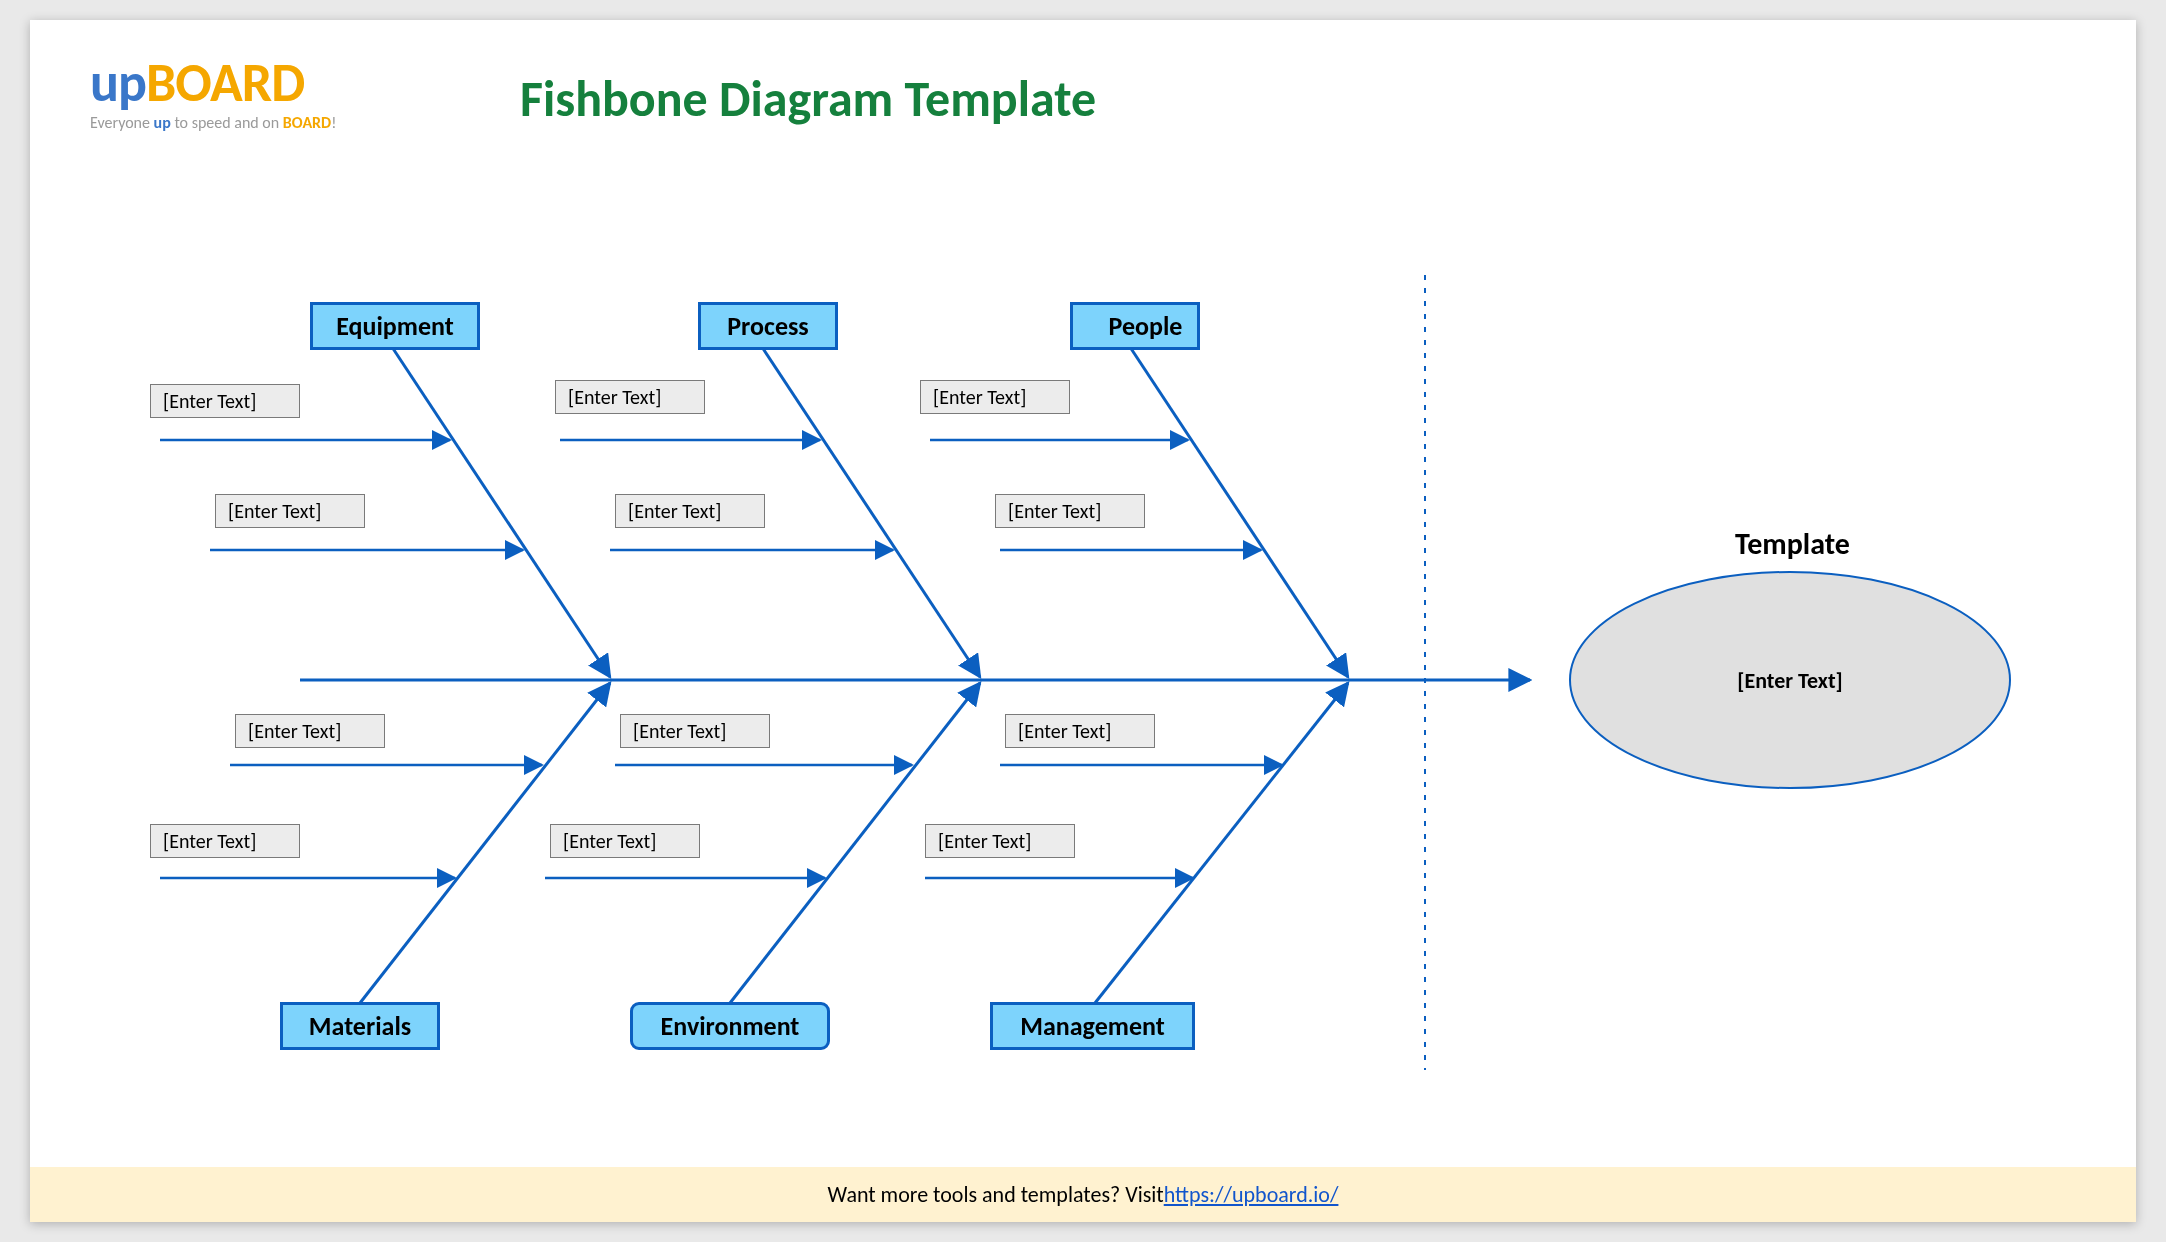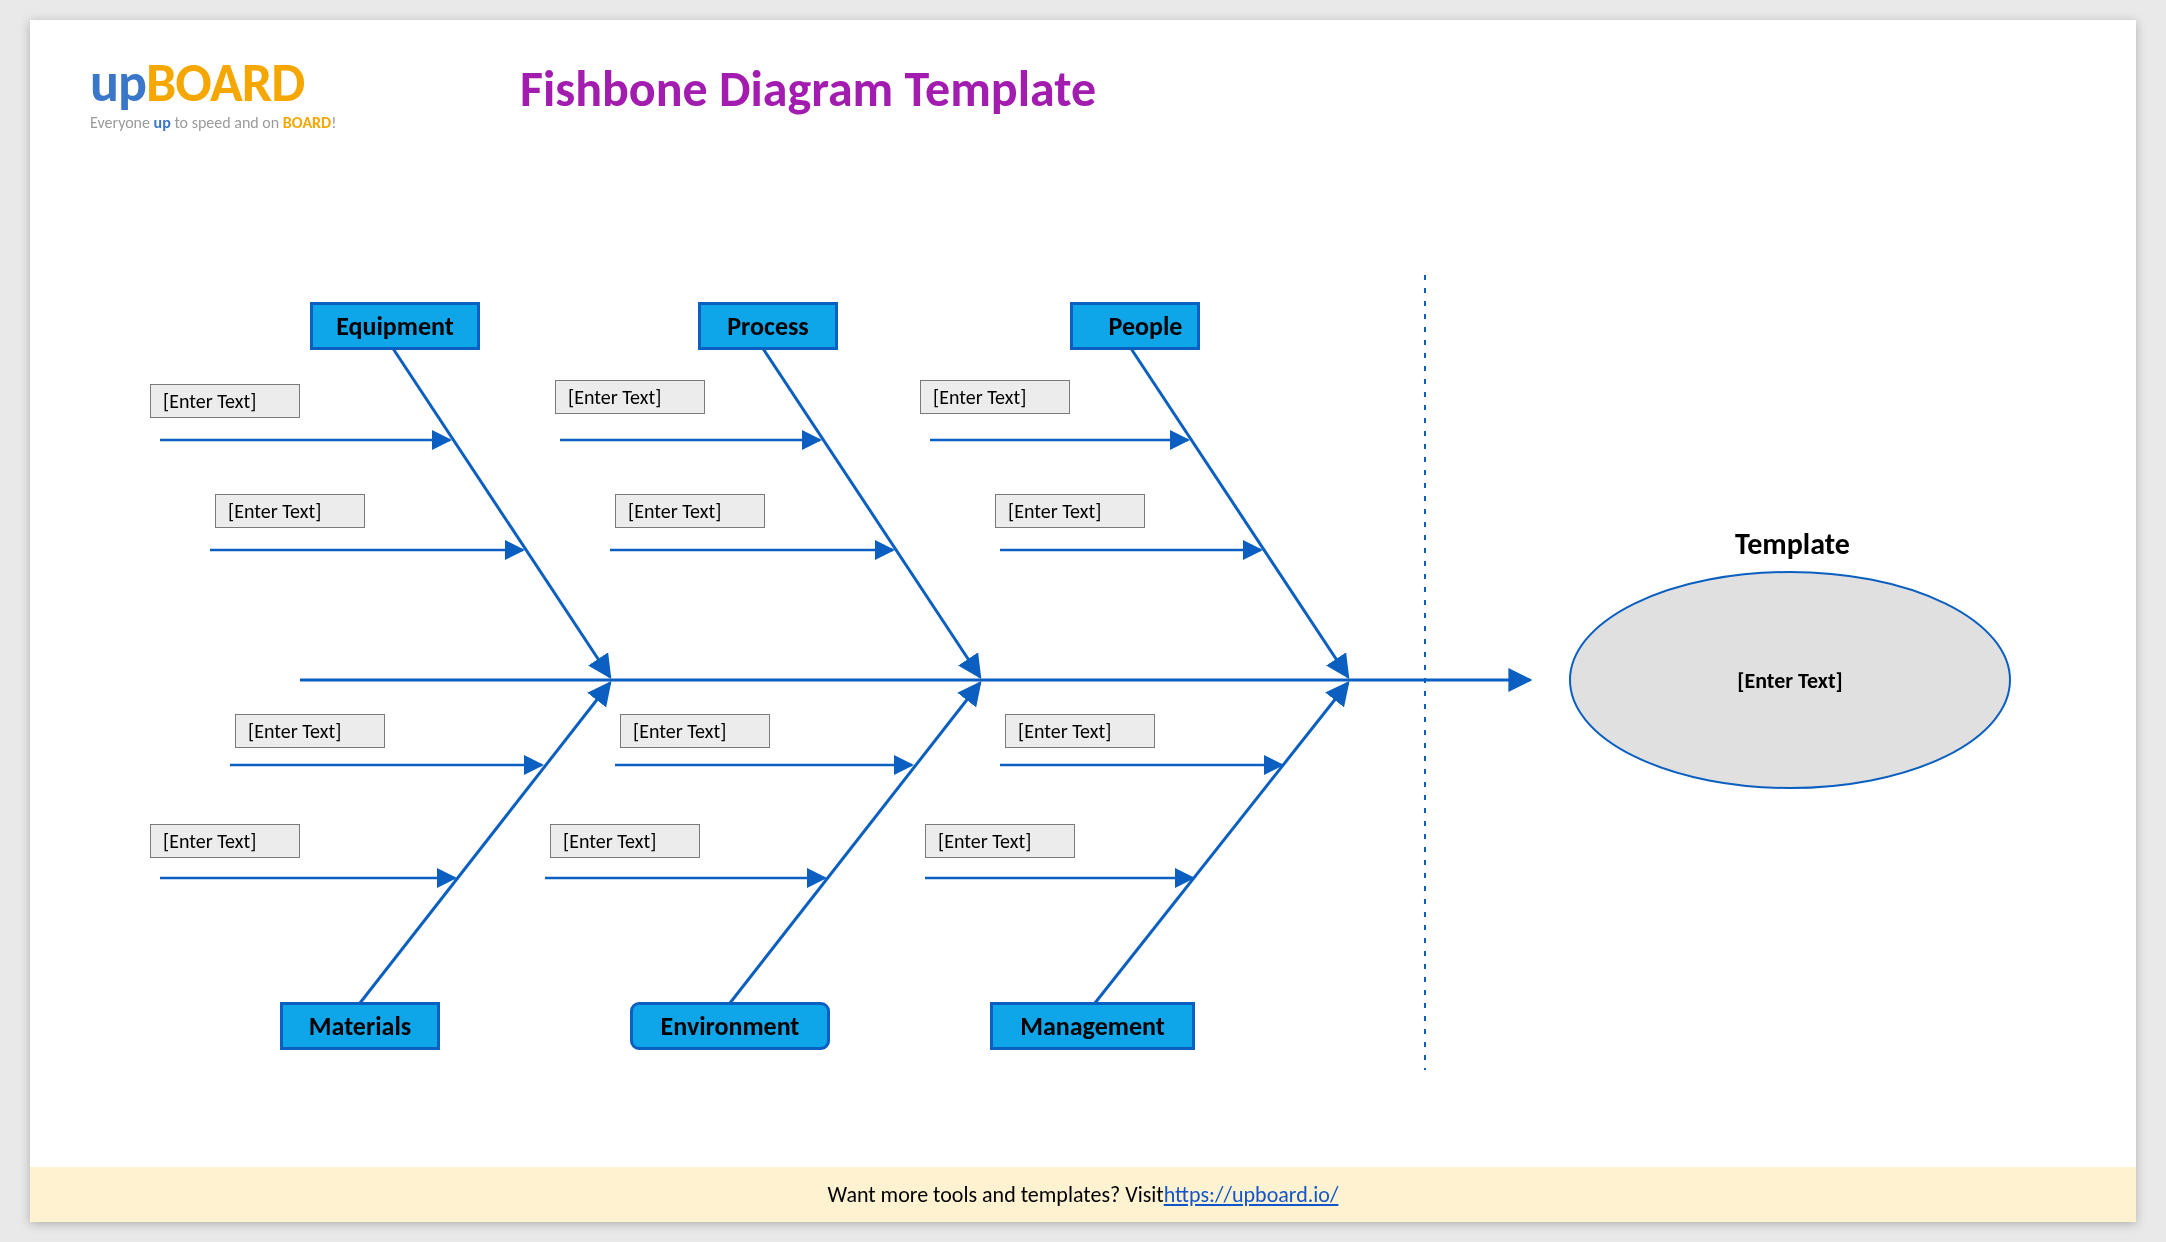--- a/index.html
+++ b/index.html
@@ -24,32 +24,32 @@
   }
   .logo .up  { color:#3a77c9; }
   .logo .brd { color:#f5a700; }
   .tagline {
     position:absolute; left:60px; top:93px;
     font-size:16px; color:#9a9a9a;
   }
   .tagline .hl-blue   { color:#3a77c9; font-weight:700; }
   .tagline .hl-orange { color:#f5a700; font-weight:700; }
   .title {
-    position:absolute; left:490px; top:38px;
-    font-size:50px; font-weight:700; color:#a21caf;
+    position:absolute; left:490px; top:48px;
+    font-size:50px; font-weight:700; color:#15803d;
   }
   
   svg.fishbone {
     position:absolute; left:0; top:0;
     width:2106px; height:1202px;
   }
   .cat-box {
     position:absolute;
     border:3px solid #0b5fc0;
-    background:#0ea5e9;
+    background:#7dd3fc;
     text-align:center;
     font-weight:700;
     font-size:26px;
     color:#000;
     display:flex; align-items:center; justify-content:center;
     padding:6px 10px;
     box-sizing:border-box;
   }
   .cause-box {
     position:absolute;

